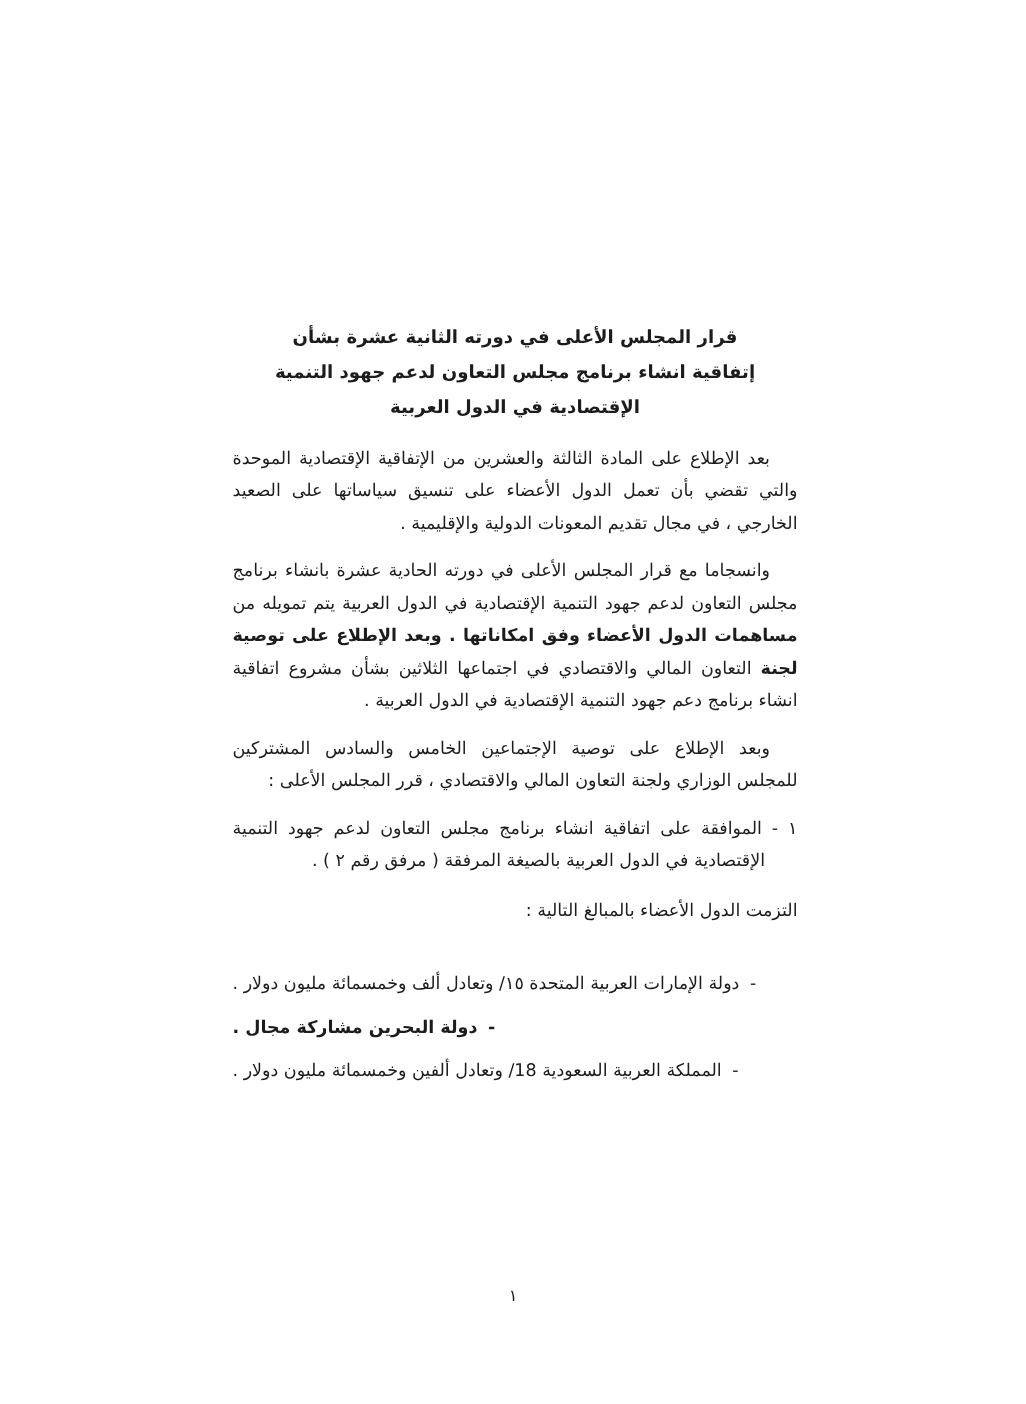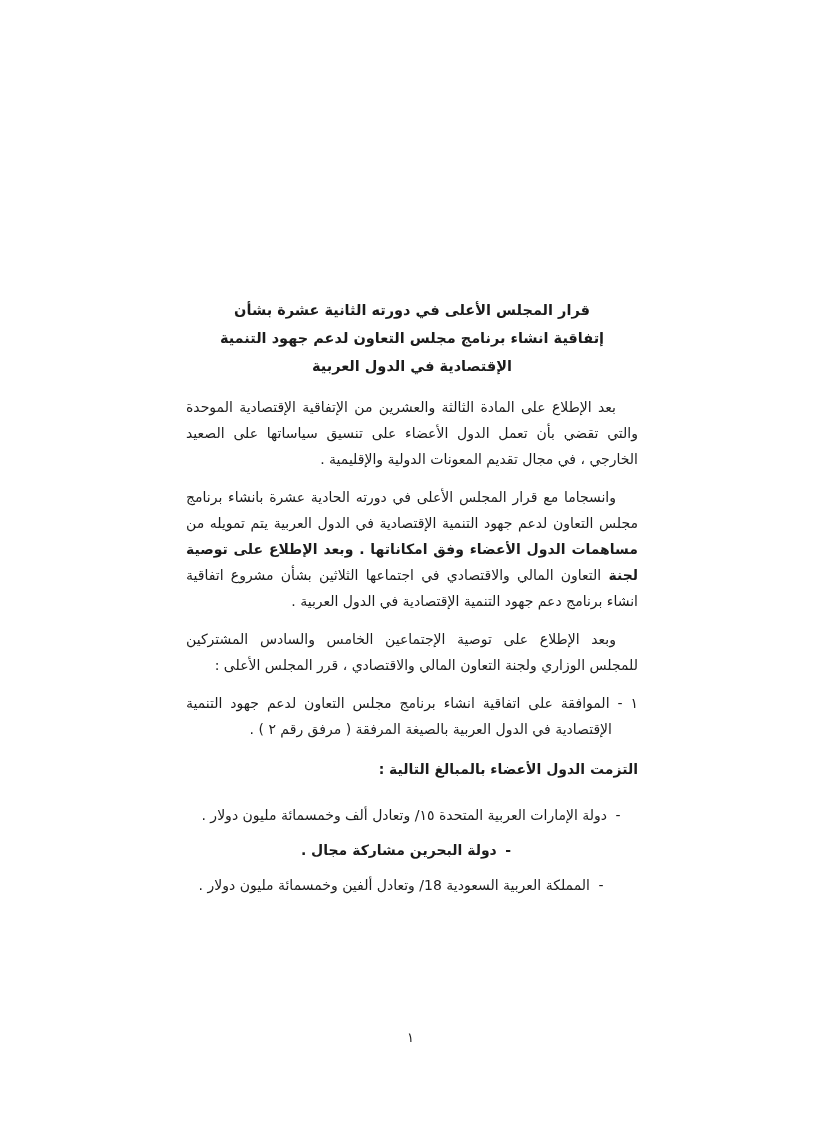--- a/index.html
+++ b/index.html
@@ -29,41 +29,40 @@
     font-size: 14px;
     line-height: 26px;
     text-align: justify;
   }
   .title-block {
     text-align: center;
     font-weight: bold;
     font-size: 14.5px;
     line-height: 28px;
     margin-bottom: 14px;
-    margin-top: 40px;
   }
   .para {
     margin: 12px 0 12px 0;
     text-indent: 22px;
   }
   .decision {
     margin: 0 0 12px 0;
     padding-right: 26px;
     text-indent: -26px;
   }
   .bold { font-weight: bold; }
   b { font-weight: bold; }
   .section-heading {
-    font-weight: bold;
-    margin: 14px 0 20px 0;
+    font-weight: normal;
+    margin: 14px 0 32px 0;
     text-align: right;
   }
   .commitment {
     margin: 0 0 9px 0;
-    text-align: center;
+    text-align: left;
   }
   .commitment.c1 { padding-right: 2px; }
   .commitment.c2 { padding-right: 12px; }
   .commitment.c3 { padding-right: 22px; }
   .dash { display: inline-block; margin-left: 4px; }
   .page-number {
     position: absolute;
     top: 1030px;
     left: 0;
     width: 100%;

